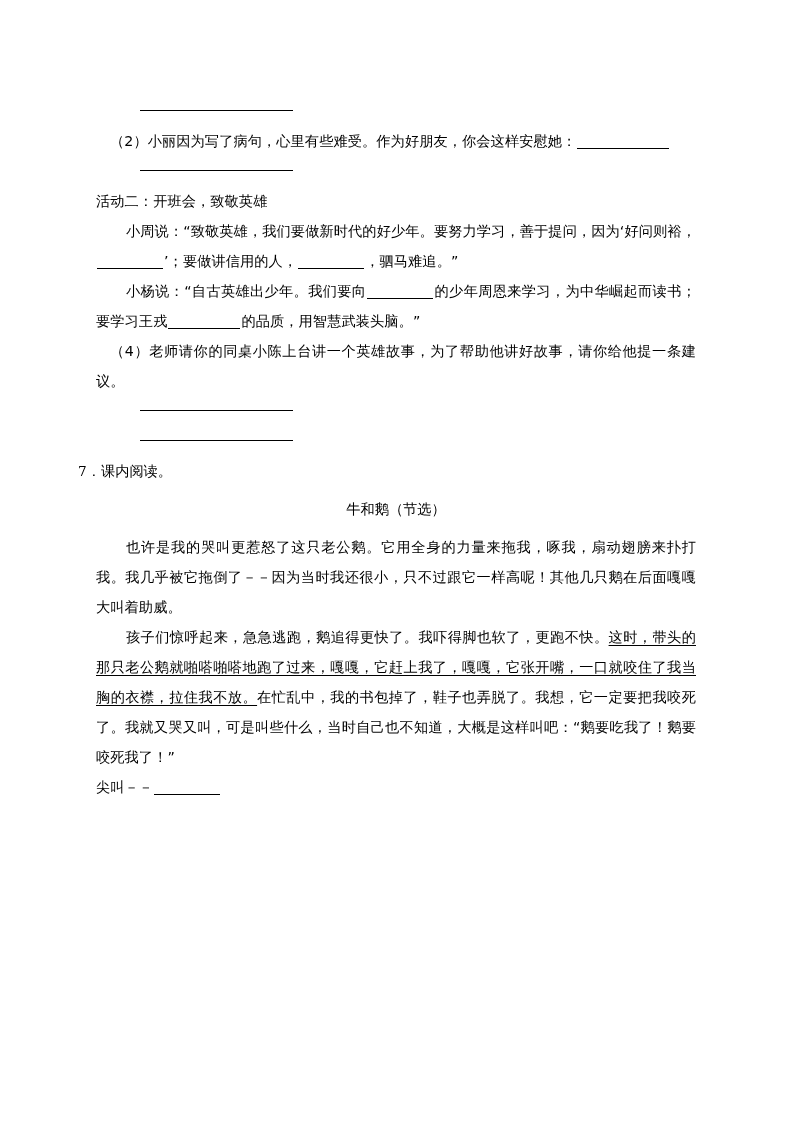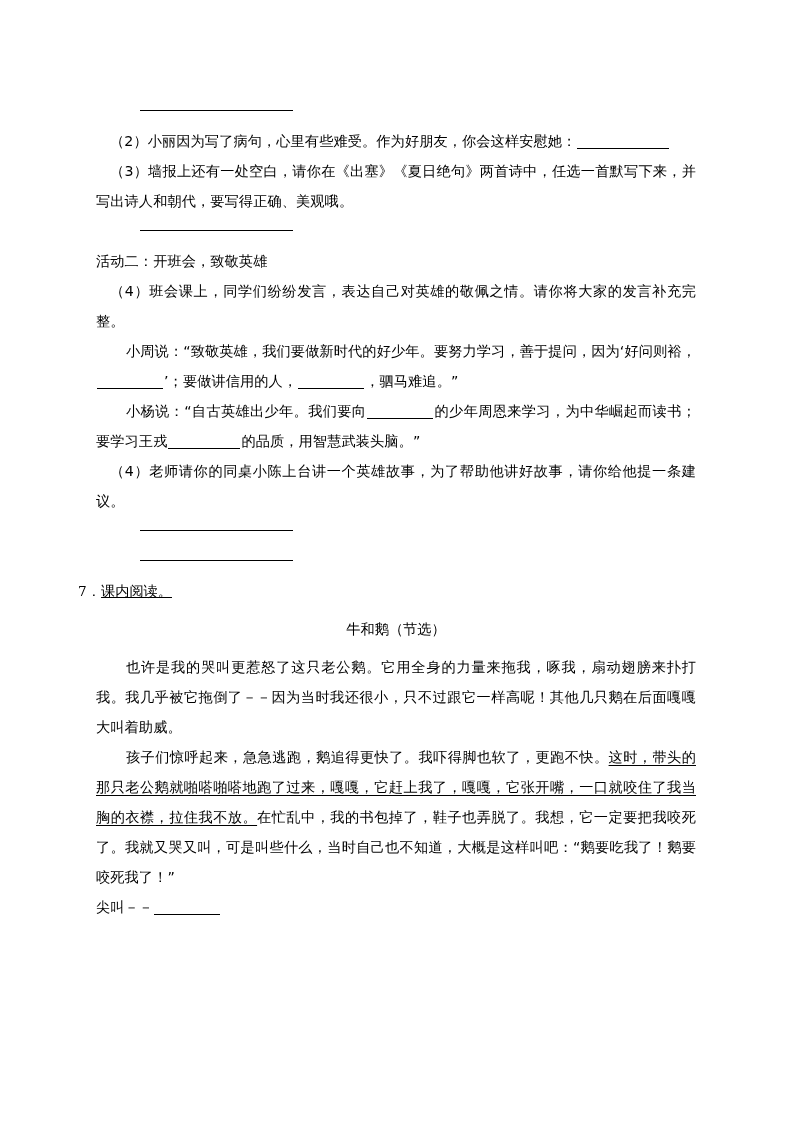--- a/index.html
+++ b/index.html
@@ -91,48 +91,45 @@
     text-indent: 0;
     margin-left: -18px;
   }
   .q-head .q-num {
     font-family: "DejaVu Serif", "Liberation Serif", serif;
     letter-spacing: 0.4px;
   }
   .q-head .q-text {
     font-family: "DejaVu Sans", "Liberation Sans", sans-serif;
     font-size: 14.2px;
-    text-decoration: underline;
   }
 
   
   .article-title {
     text-align: center;
     font-size: 14.2px;
     line-height: 30px;
     margin: 8px;
   }
 </style>
 </head>
 <body>
 
 <div class="page">
   <div class="content">
 
     <div class="answer-rule"></div>
 
     <p class="para indent-1"><span>（2）小丽因为写了病句，心里有些难受。作为好朋友，你会这样安慰她：</span><span class="blank blank-xl"></span></p>
 
-    <p class="para indent-1">（3）墙报上还有一处空白，请你在《出塞》《夏日绝句》两首诗中，任选一首默写下来，并写出诗人和朝代，要写得正确、美观哦。</p>
 
     <div class="answer-rule"></div>
 
     <p class="para noindent">活动二：开班会，致敬英雄</p>
 
-    <p class="para indent-1">（4）班会课上，同学们纷纷发言，表达自己对英雄的敬佩之情。请你将大家的发言补充完整。</p>
 
     <p class="para indent-2"><span>小周说：“致敬英雄，我们要做新时代的好少年。要努力学习，善于提问，因为‘好问则裕，</span><span class="blank blank-md"></span><span>’；要做讲信用的人，</span><span class="blank blank-md"></span><span>，驷马难追。”</span></p>
 
     <p class="para indent-2"><span>小杨说：“自古英雄出少年。我们要向</span><span class="blank blank-md"></span><span>的少年周恩来学习，为中华崛起而读书；要学习王戎</span><span class="blank blank-lg"></span><span>的品质，用智慧武装头脑。”</span></p>
 
     <p class="para indent-1">（4）老师请你的同桌小陈上台讲一个英雄故事，为了帮助他讲好故事，请你给他提一条建议。</p>
 
     <div class="answer-rule"></div>
 
 

